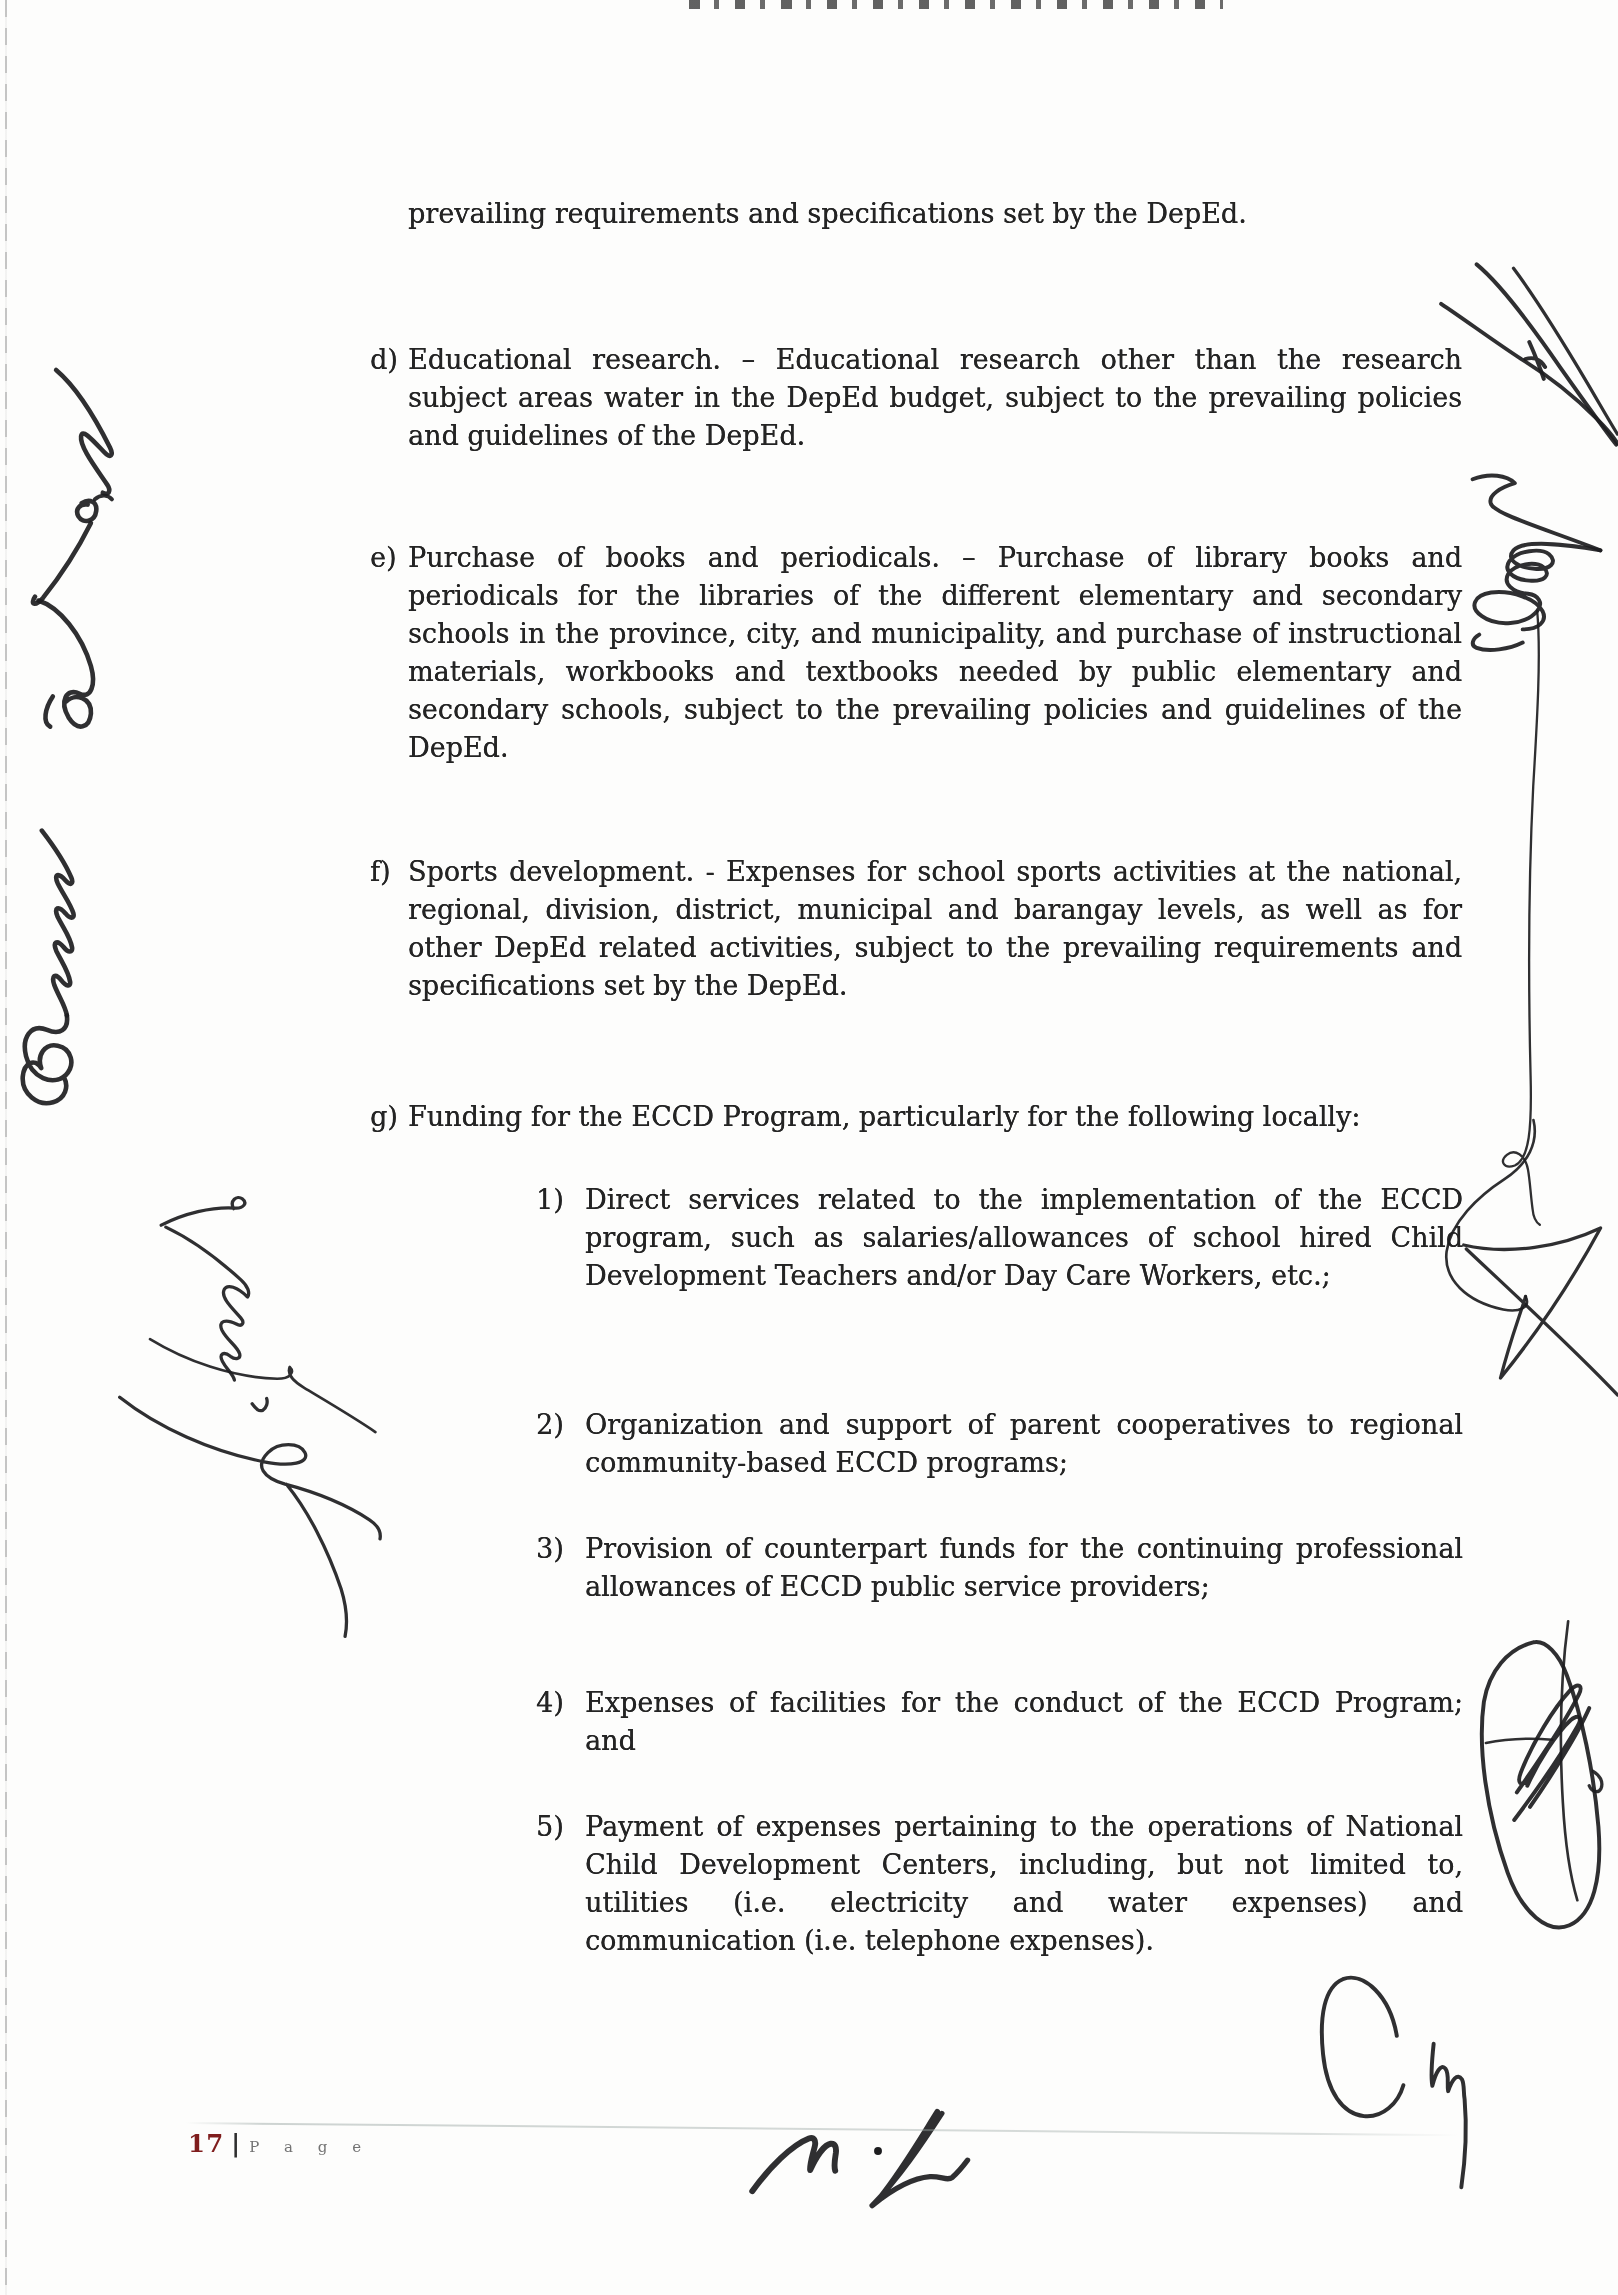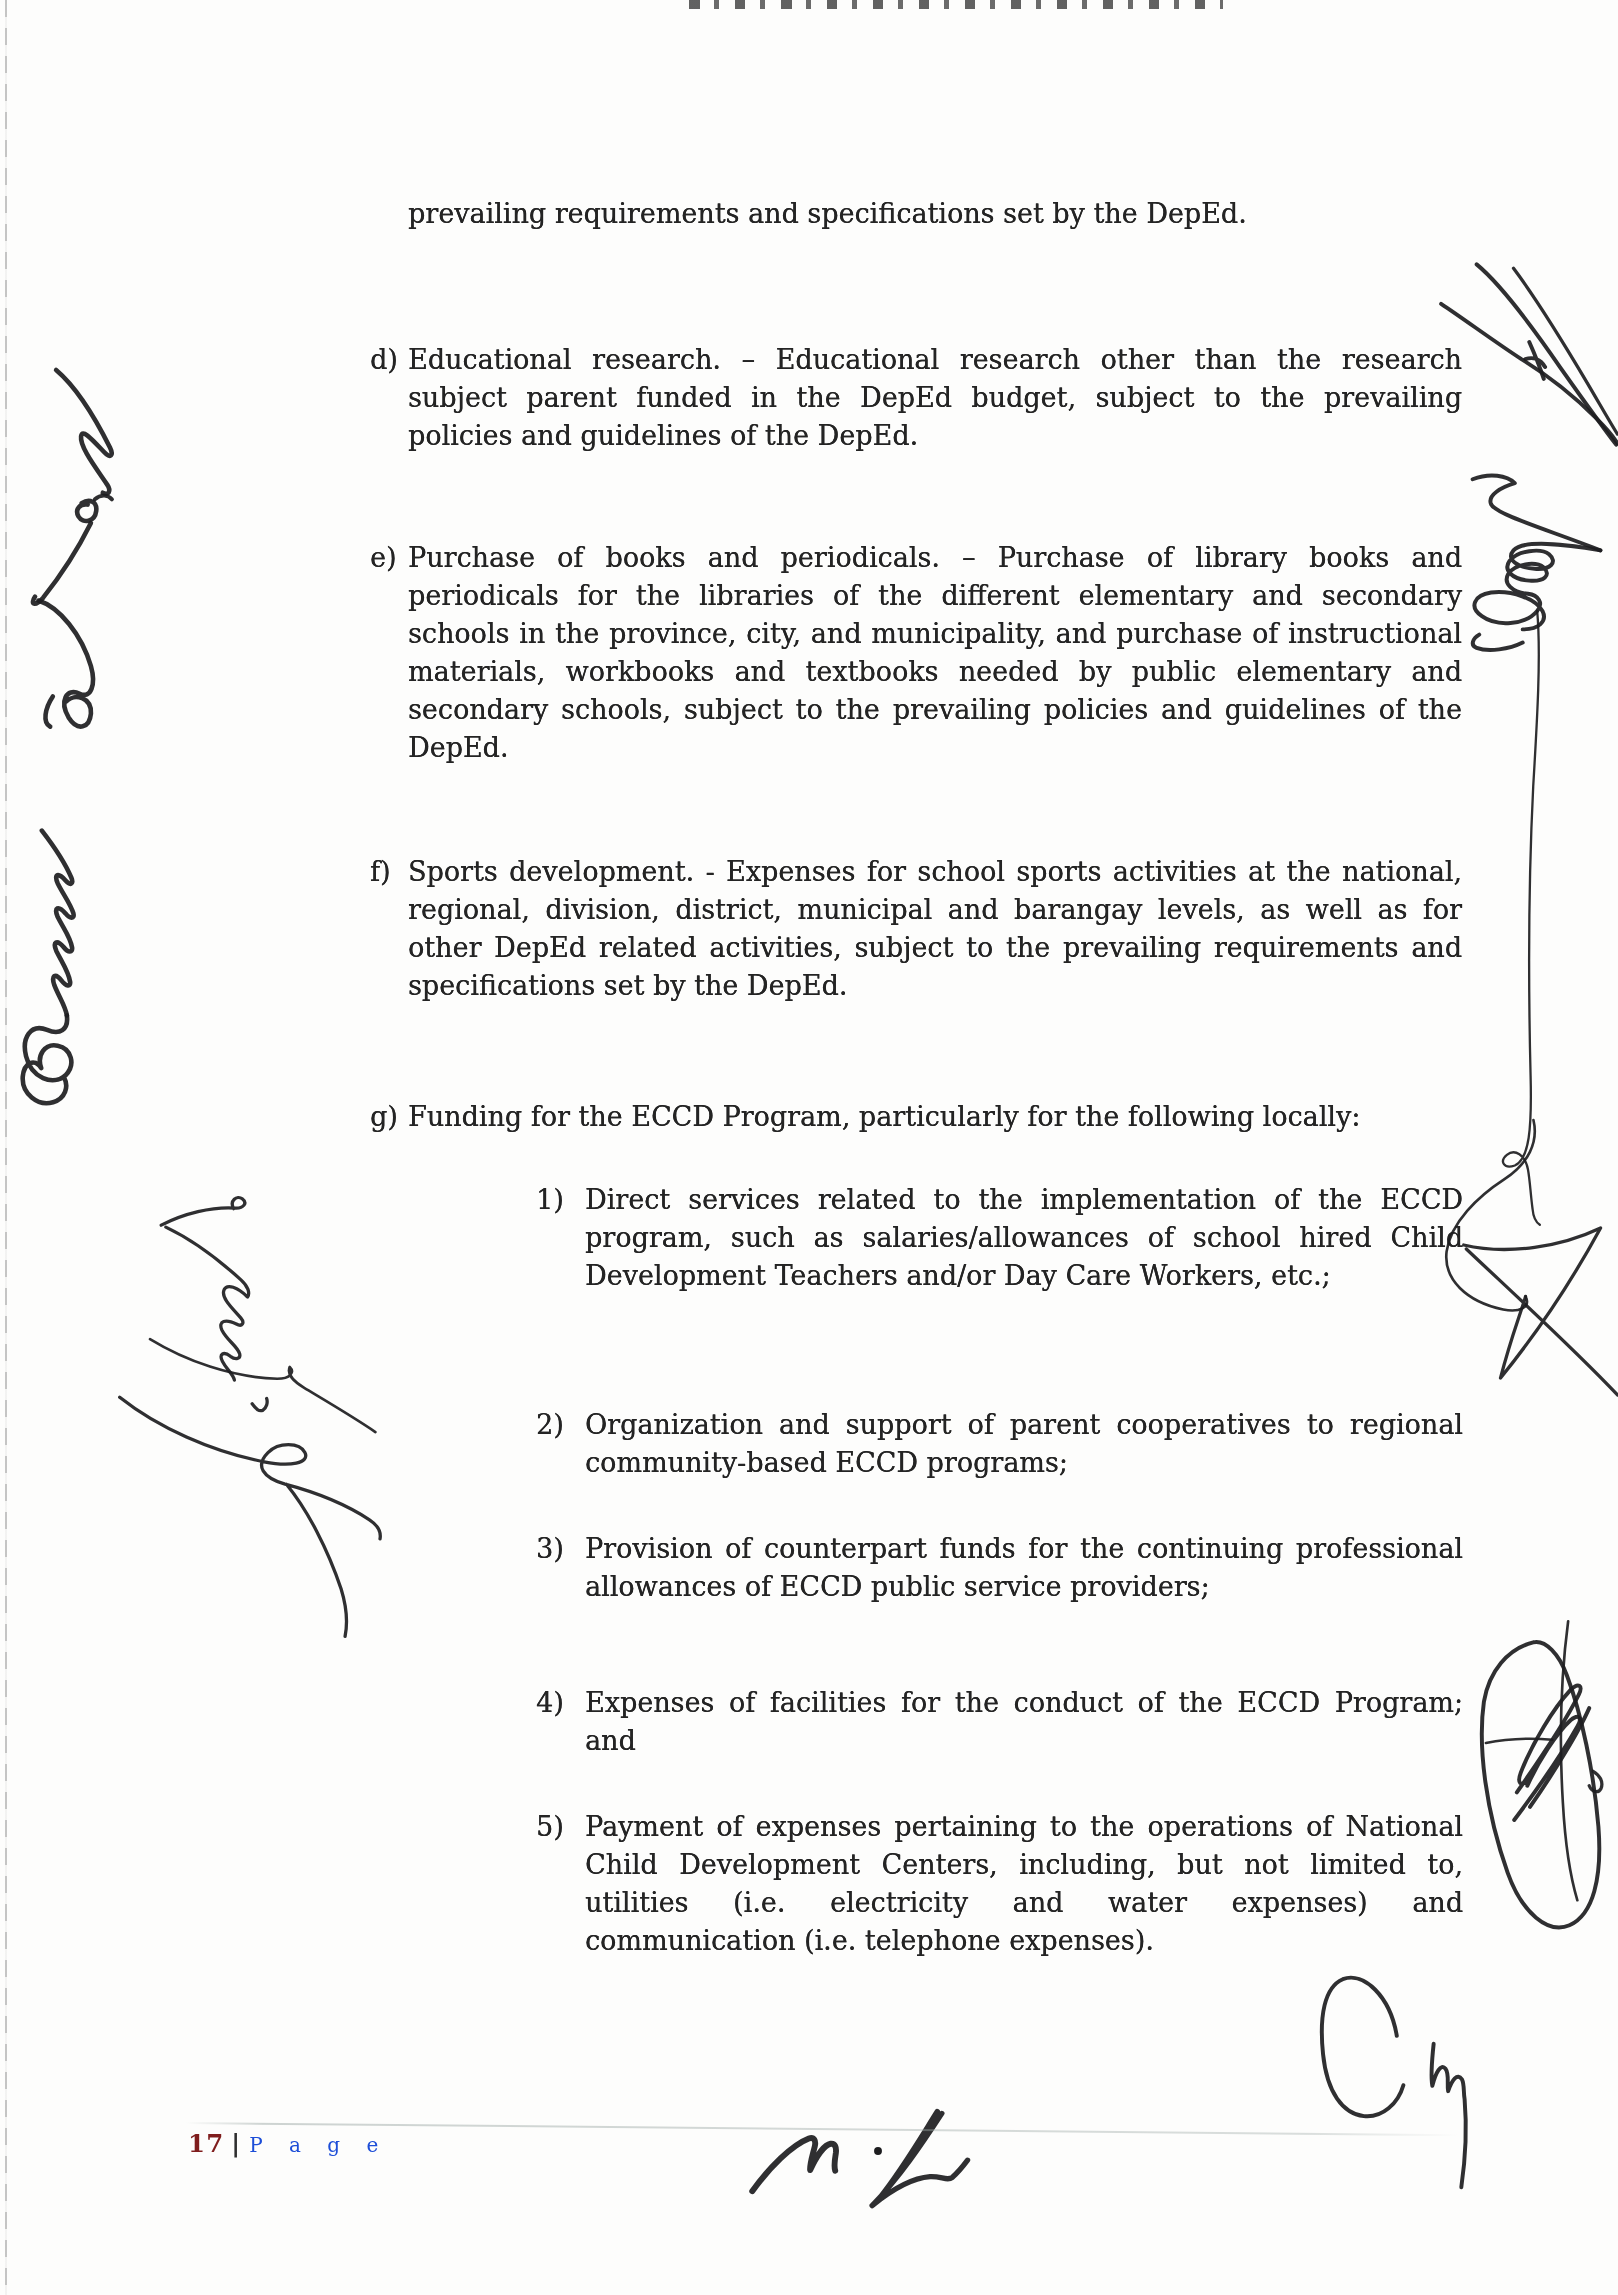--- a/index.html
+++ b/index.html
@@ -47,41 +47,41 @@
   .subitem .item-label{position:absolute;left:-49px;top:0;}
   .subitem p{margin:0;text-align:justify;}
   
   .footer{
     position:absolute;left:188px;top:2129px;
     font-size:24.4px;line-height:29px;white-space:nowrap;
   }
   .footer .num{font-weight:bold;color:#7f1d1d;letter-spacing:1.3px;}
   .footer .sep{color:#2f2f2f;font-weight:bold;margin:0 9.2px 0 6.6px;}
   .footer .pageword{
-    color:#1d4ed8;font-size:20px;letter-spacing:10px;
+    color:#737373;font-size:15px;letter-spacing:10px;
     text-shadow:none;
     margin-top:24px;
   }
   
   .sig{position:absolute;}
   .sig path{fill:none;stroke:#1d1d1f;stroke-linecap:round;stroke-linejoin:round;opacity:.92;}
 </style>
 </head>
 <body>
 
 <div class="page">
 
   <div class="scan-edge-line"></div>
   <div class="top-edge-artifact"></div>
 
   <div class="textblock intro">prevailing requirements and specifications set by the DepEd.</div>
 
   <div class="textblock item" style="top:341px">
     <span class="item-label">d)</span>
-    <p>Educational research. – Educational research other than the research subject parent funded in the DepEd budget, subject to the prevailing policies and guidelines of the DepEd.</p>
+    <p>Educational research. – Educational research other than the research subject areas water in the DepEd budget, subject to the prevailing policies and guidelines of the DepEd.</p>
   </div>
   <div class="textblock item" style="top:539px">
     <span class="item-label">e)</span>
     <p>Purchase of books and periodicals. – Purchase of library books and periodicals for the libraries of the different elementary and secondary schools in the province, city, and municipality, and purchase of instructional materials, workbooks and textbooks needed by public elementary and secondary schools, subject to the prevailing policies and guidelines of the DepEd.</p>
   </div>
   <div class="textblock item" style="top:853px">
     <span class="item-label">f)</span>
     <p>Sports development. -  Expenses for school sports activities at the national, regional, division, district, municipal and barangay levels, as well as for other DepEd related activities, subject to the prevailing requirements and specifications set by the DepEd.</p>
   </div>
   <div class="textblock item" style="top:1098px">

